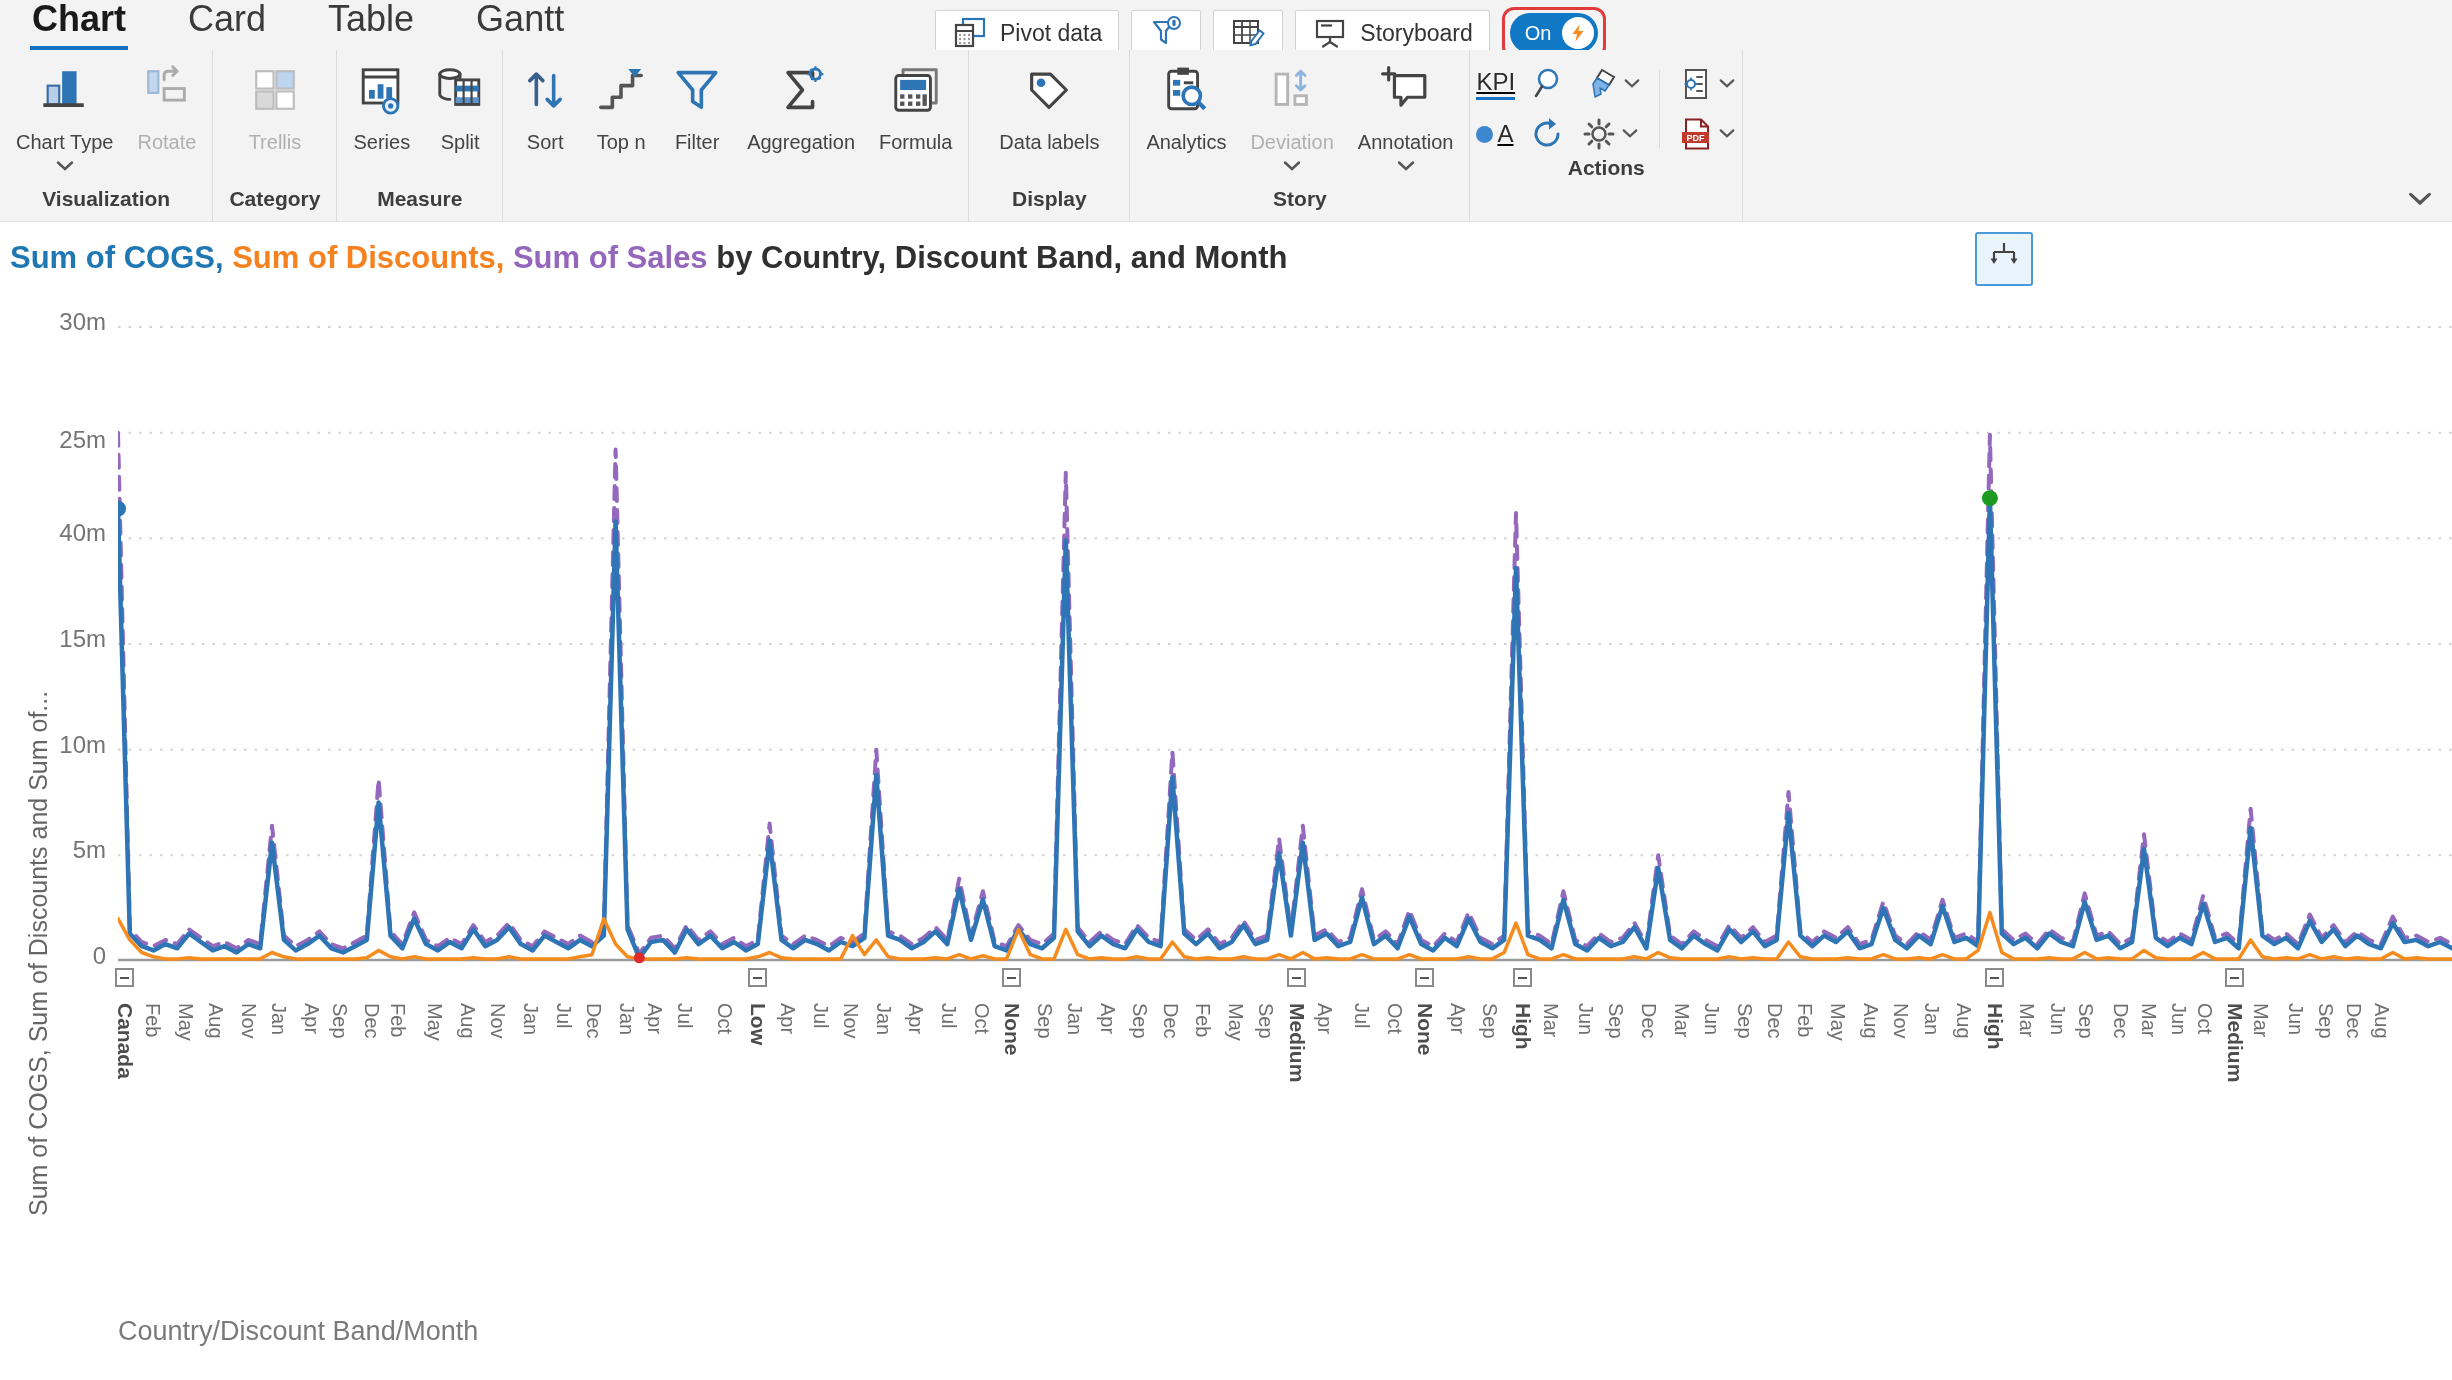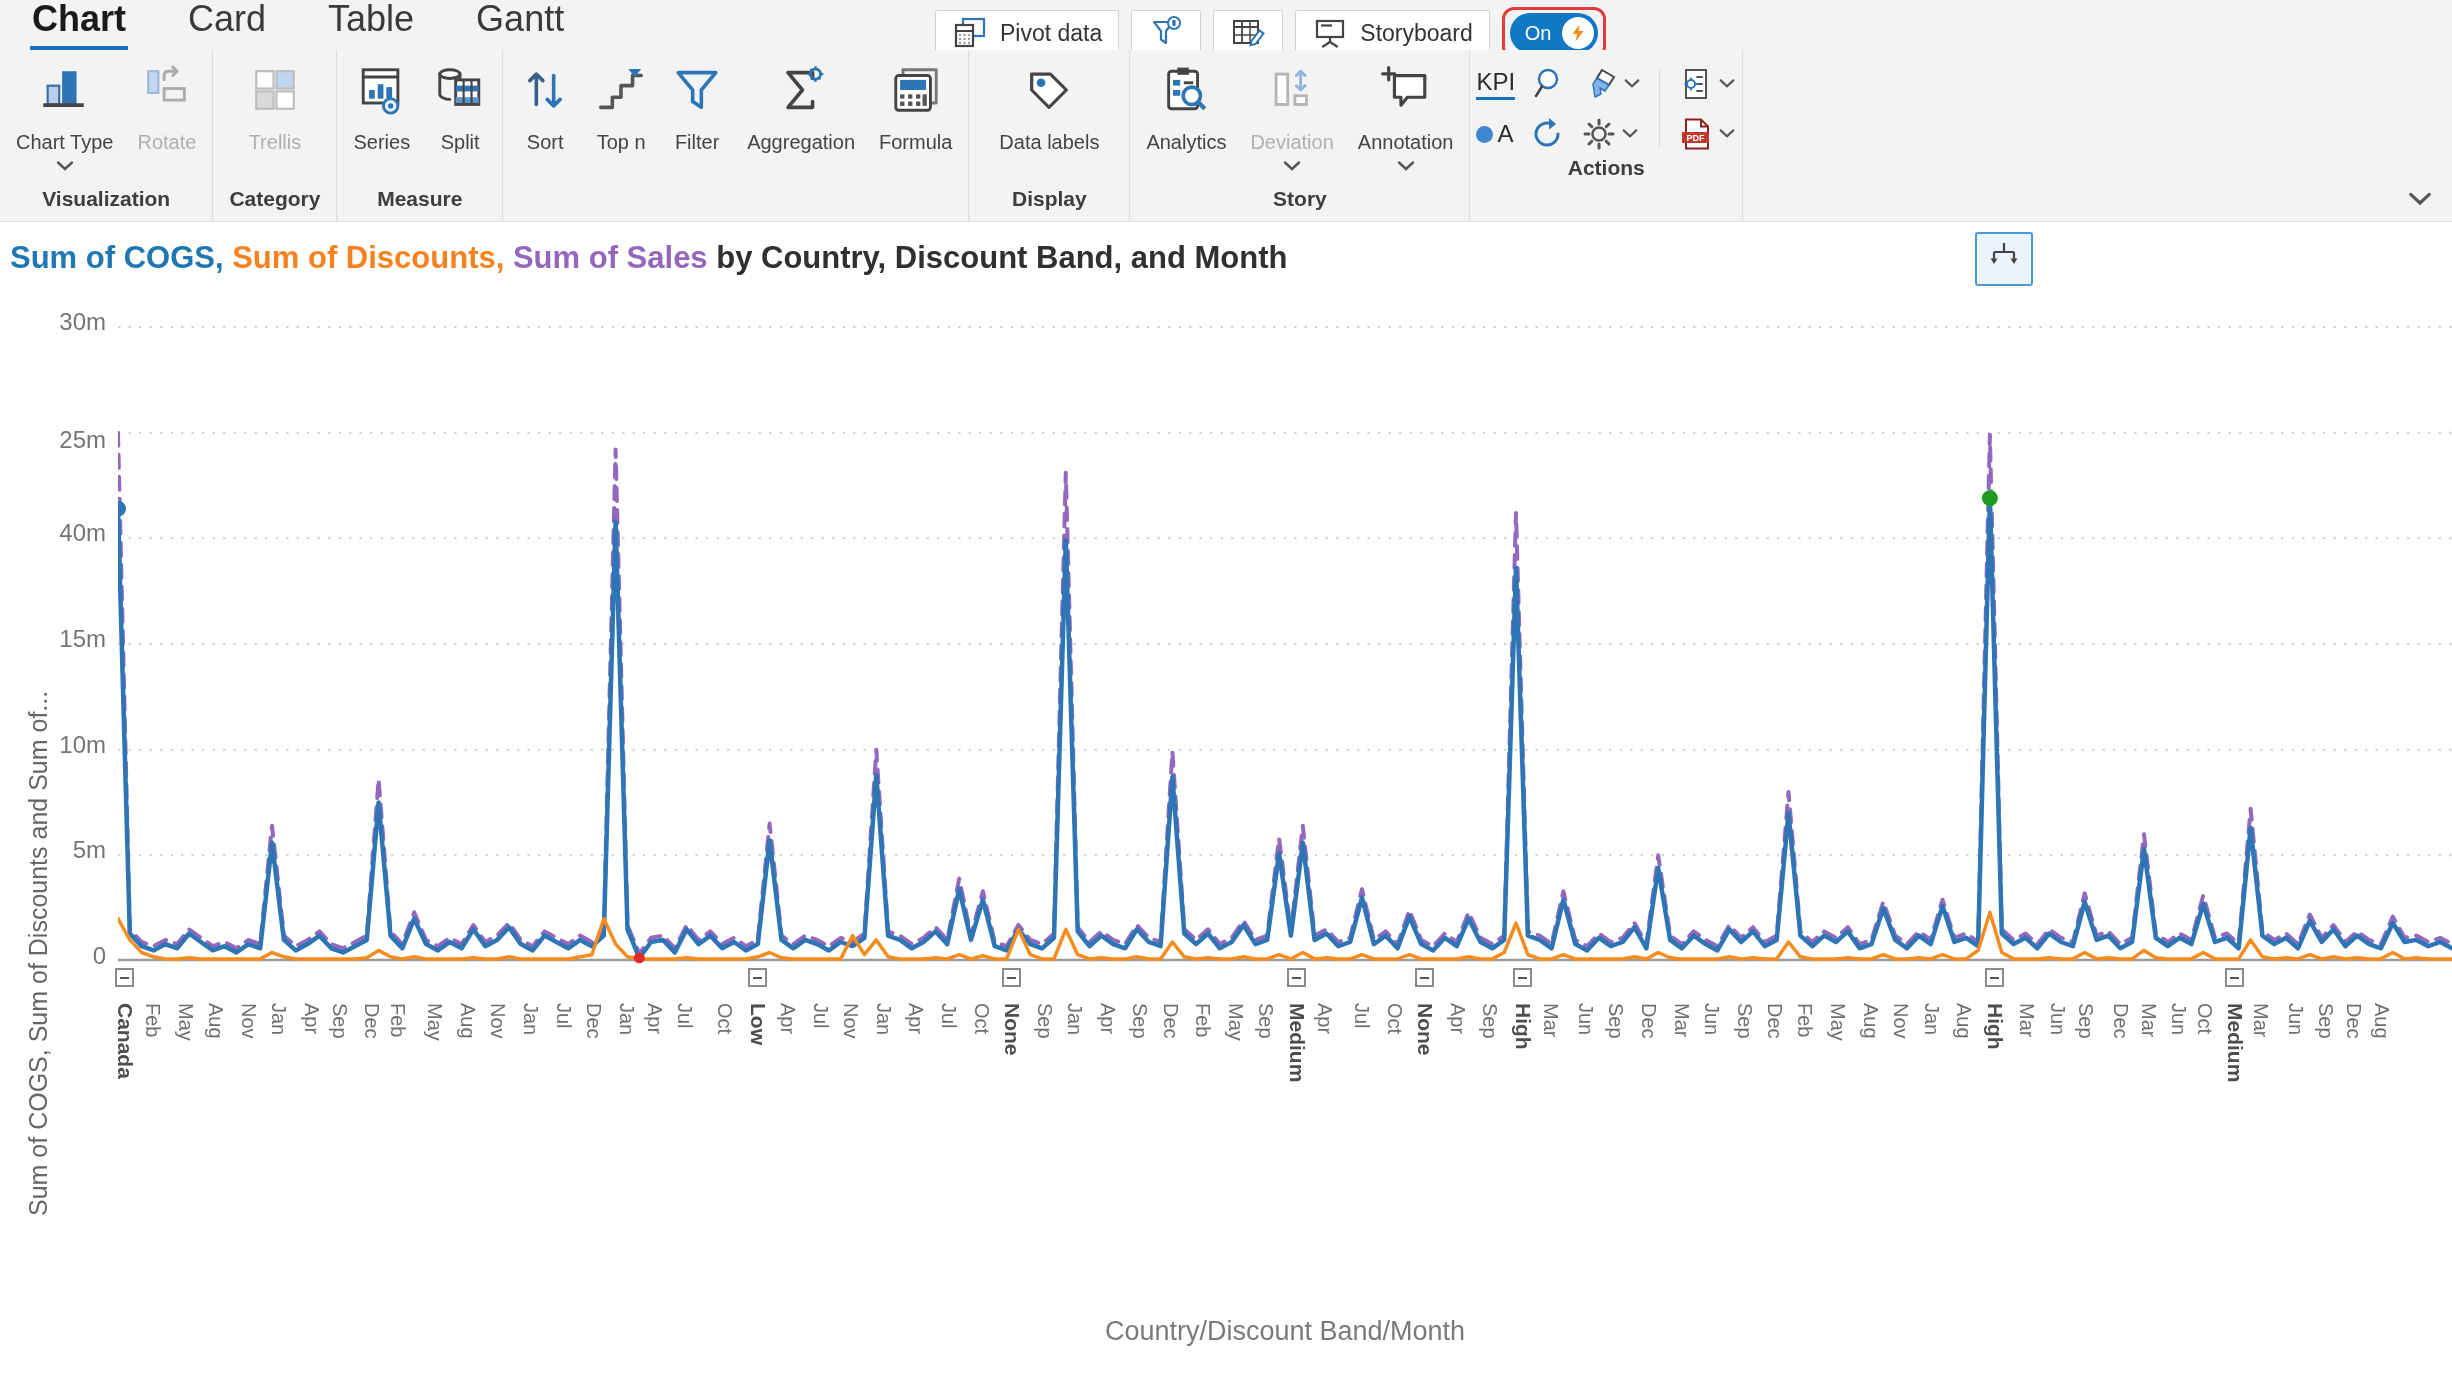--- a/index.html
+++ b/index.html
@@ -27,21 +27,21 @@
   .ritems { flex:1; display:flex; justify-content:center; align-items:flex-start; padding-top:14px; gap:4px; }
   .rname { text-align:center; font-size:21px; font-weight:600; color:#3d3d3d; padding:4px 10px 10px 10px; }
   .ritem { display:flex; flex-direction:column; align-items:center; padding:0 10px; }
   .ricon svg { width:52px; height:52px; display:block; }
   .rlabel { font-size:20px; color:#444; margin-top:14px; white-space:nowrap; text-align:center; line-height:1.2; }
   .rlabel.wrap { white-space:normal; width:128px; }
   .ritem.disabled .rlabel { color:#b0b0b0; }
   .chev-below { margin-top:4px; }
   .chev-below svg, .chev-in svg { width:20px; height:12px; }
   .chev-in { display:inline-block; margin-left:4px; }
-  .agrid { display:flex; gap:8px; padding-top:16px; }
+  .agrid { display:flex; gap:8px; padding-top:16px;text-decoration:underline; }
   .acol { display:flex; flex-direction:column; gap:14px; }
   .arow { display:flex; gap:16px; align-items:center; }
   .acell { display:inline-flex; align-items:center; gap:4px; }
   .acell svg { width:36px; height:36px; }
   .acell .chsm svg { width:18px; height:11px; }
   .asep { width:1px; background:#d9d9d9; margin:4px 10px; }
   .kpi { font-size:24px; color:#2b2b2b; border-bottom:3px solid #1473c5; padding-bottom:1px; }
   .la { font-size:24px; color:#2b2b2b; display:inline-flex; align-items:center; gap:4px; }
   .la .dot { width:17px; height:17px; border-radius:50%; background:#3c87cf; display:inline-block; }
   #ribcollapse { margin-left:auto; align-self:flex-end; padding:10px 18px; }
@@ -56,21 +56,21 @@
   
   #chartwrap { position:absolute; left:0; top:294px; width:2452px; height:1086px; background:#fff; }
   #ytitle { position:absolute; left:24px; top:922px; transform:rotate(-90deg); transform-origin:0 0; font-size:25px; color:#666; white-space:nowrap; }
   .ytick { position:absolute; left:34px; width:72px; text-align:right; font-size:24px; color:#757575; }
   #plot { position:absolute; left:118px; top:29px; }
   #xlabels { position:absolute; left:118px; top:669px; width:2334px; height:180px; }
   .xbox { position:absolute; width:19px; height:19px; border:2px solid #8a8a8a; background:#fff; top:5px; display:flex; align-items:center; justify-content:center; }
   .xbox i { display:block; width:9px; height:2px; background:#555; }
   .xlab { position:absolute; top:40px; writing-mode:vertical-rl; font-size:20px; color:#6f6f6f; white-space:nowrap; }
   .xlab.g { font-weight:700; color:#4d4d4d; font-size:21px; }
-  #xtitle { position:absolute; left:118px; top:1022px; width:2334px; text-align:center; font-size:27px; color:#7a7a7a; }
+  #xtitle { position:absolute; left:118px; top:1022px; width:2334px; font-size:27px; color:#7a7a7a; }
 </style>
 </head>
 <body>
 
 <div id="page">
   <div id="tabrow">
     <div id="tabbar">
         <div class="tab active">Chart</div>
         <div class="tab ">Card</div>
         <div class="tab ">Table</div>

